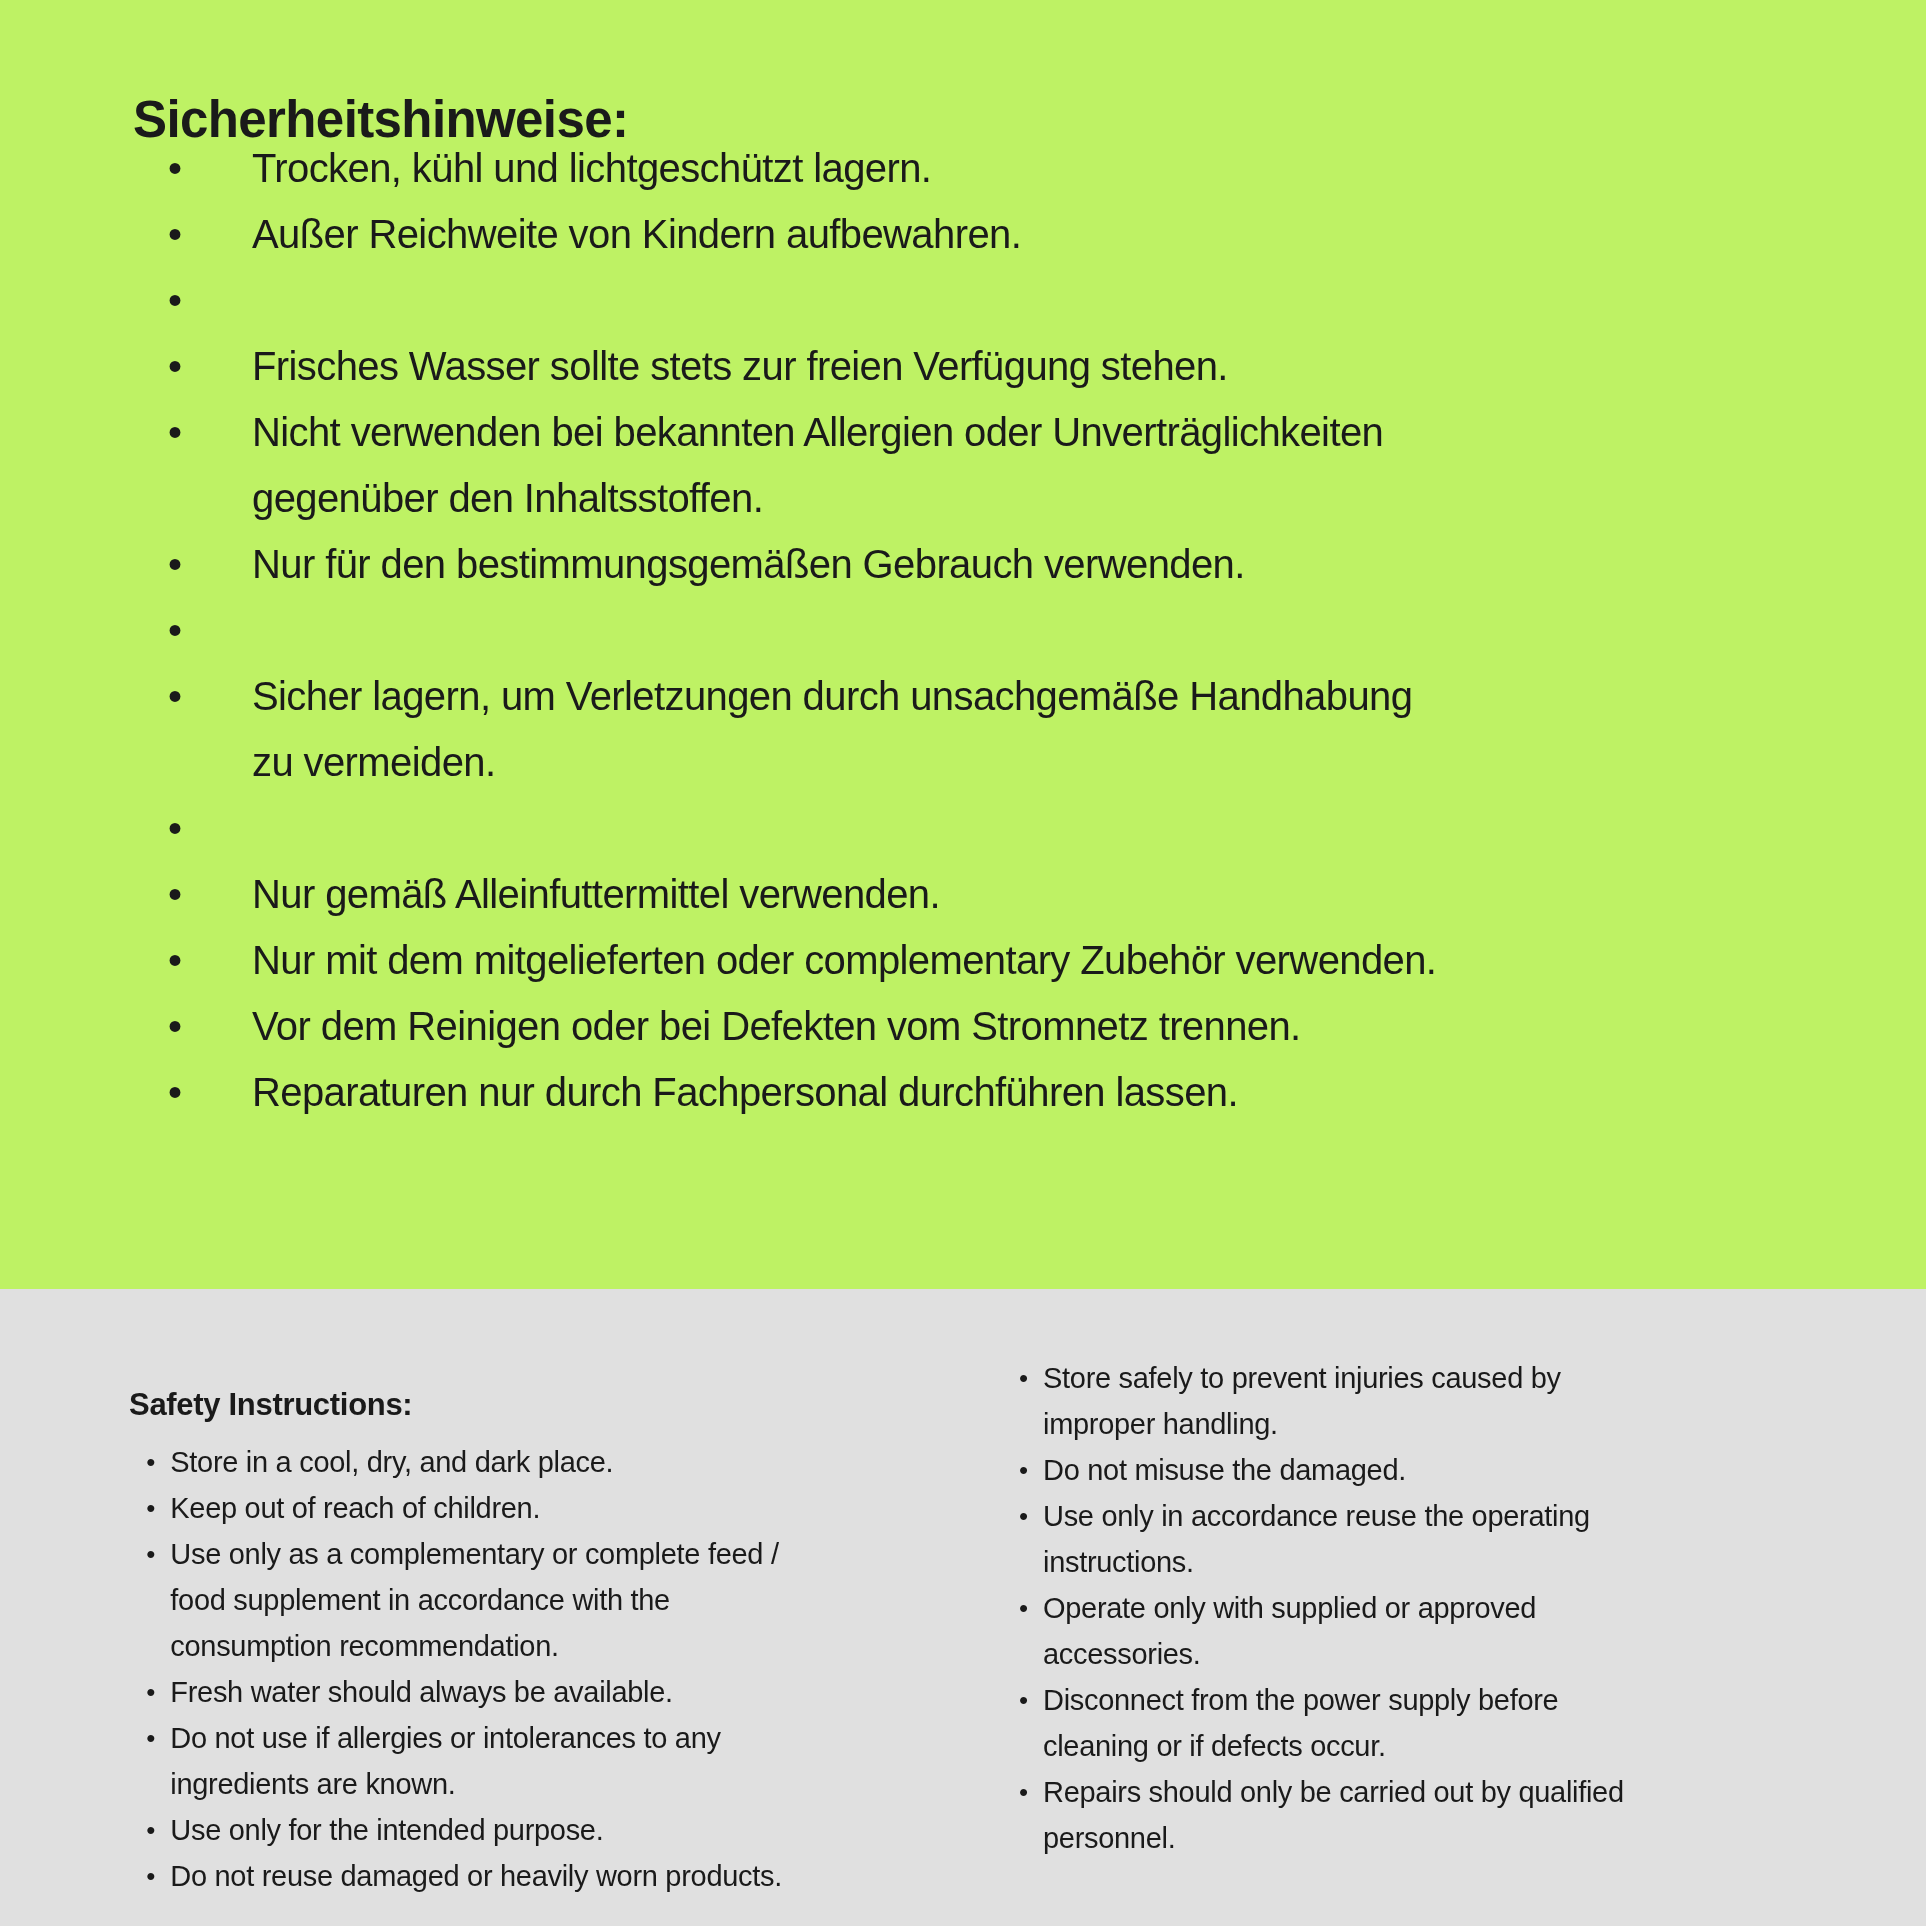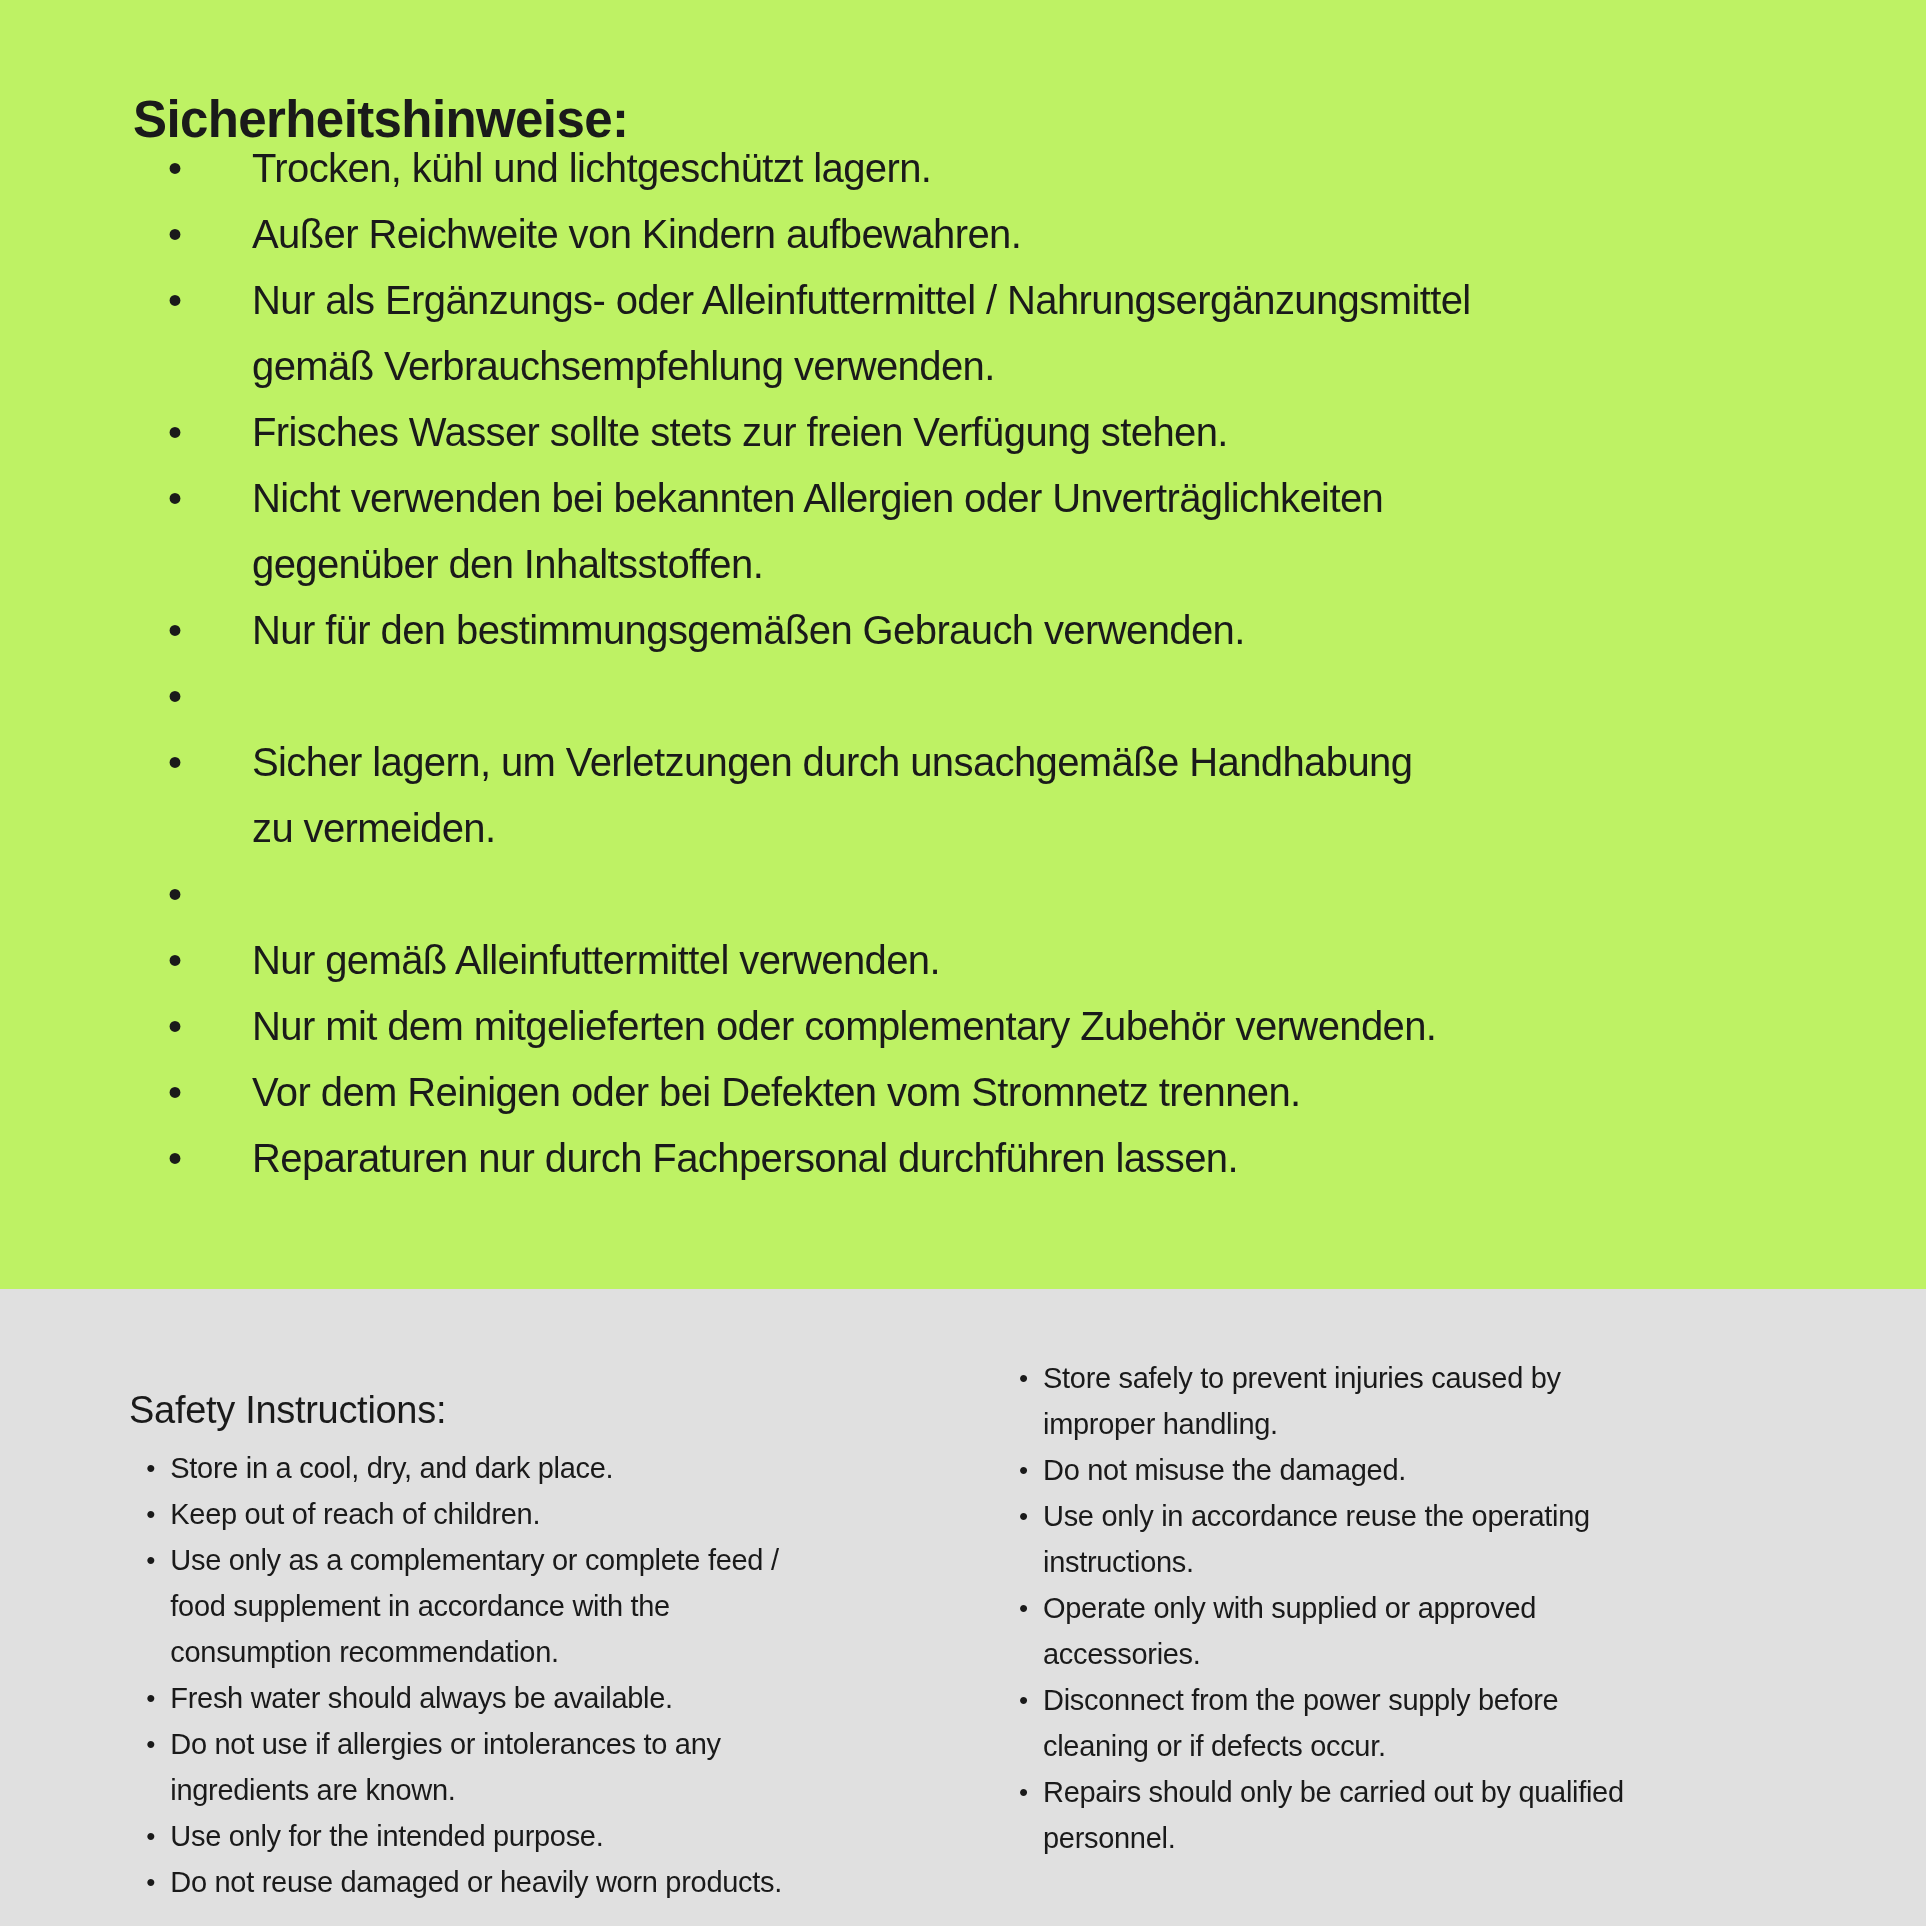--- a/index.html
+++ b/index.html
@@ -69,22 +69,22 @@
     top: 71px;
     width: 880px;
   }
   .en-col-right {
     position: absolute;
     left: 1019px;
     top: 66px;
     width: 892px;
   }
   .en-heading {
-    font-size: 38px;
-    font-weight: 400;
+    font-size: 31px;
+    font-weight: 700;
     letter-spacing: -0.3px;
     line-height: 37px;
     margin-bottom: 16.7px;
     white-space: pre;
   }
   .en-list .item {
     display: flex;
     align-items: flex-start;
     font-size: 29px;
     line-height: 46px;
@@ -116,22 +116,20 @@
         <span class="txt">Trocken, kühl und lichtgeschützt lagern.</span>
       </div>
 
       <div class="item">
         <span class="bullet">•</span>
         <span class="txt">Außer Reichweite von Kindern aufbewahren.</span>
       </div>
 
       <div class="item">
         <span class="bullet">•</span>
-        <span class="txt">Nur als Ergänzungs- oder Alleinfuttermittel / Nahrungsergänzungsmittel
-gemäß Verbrauchsempfehlung verwenden.</span>
       </div>
 
       <div class="item">
         <span class="bullet">•</span>
         <span class="txt">Frisches Wasser sollte stets zur freien Verfügung stehen.</span>
       </div>
 
       <div class="item">
         <span class="bullet">•</span>
         <span class="txt">Nicht verwenden bei bekannten Allergien oder Unverträglichkeiten

